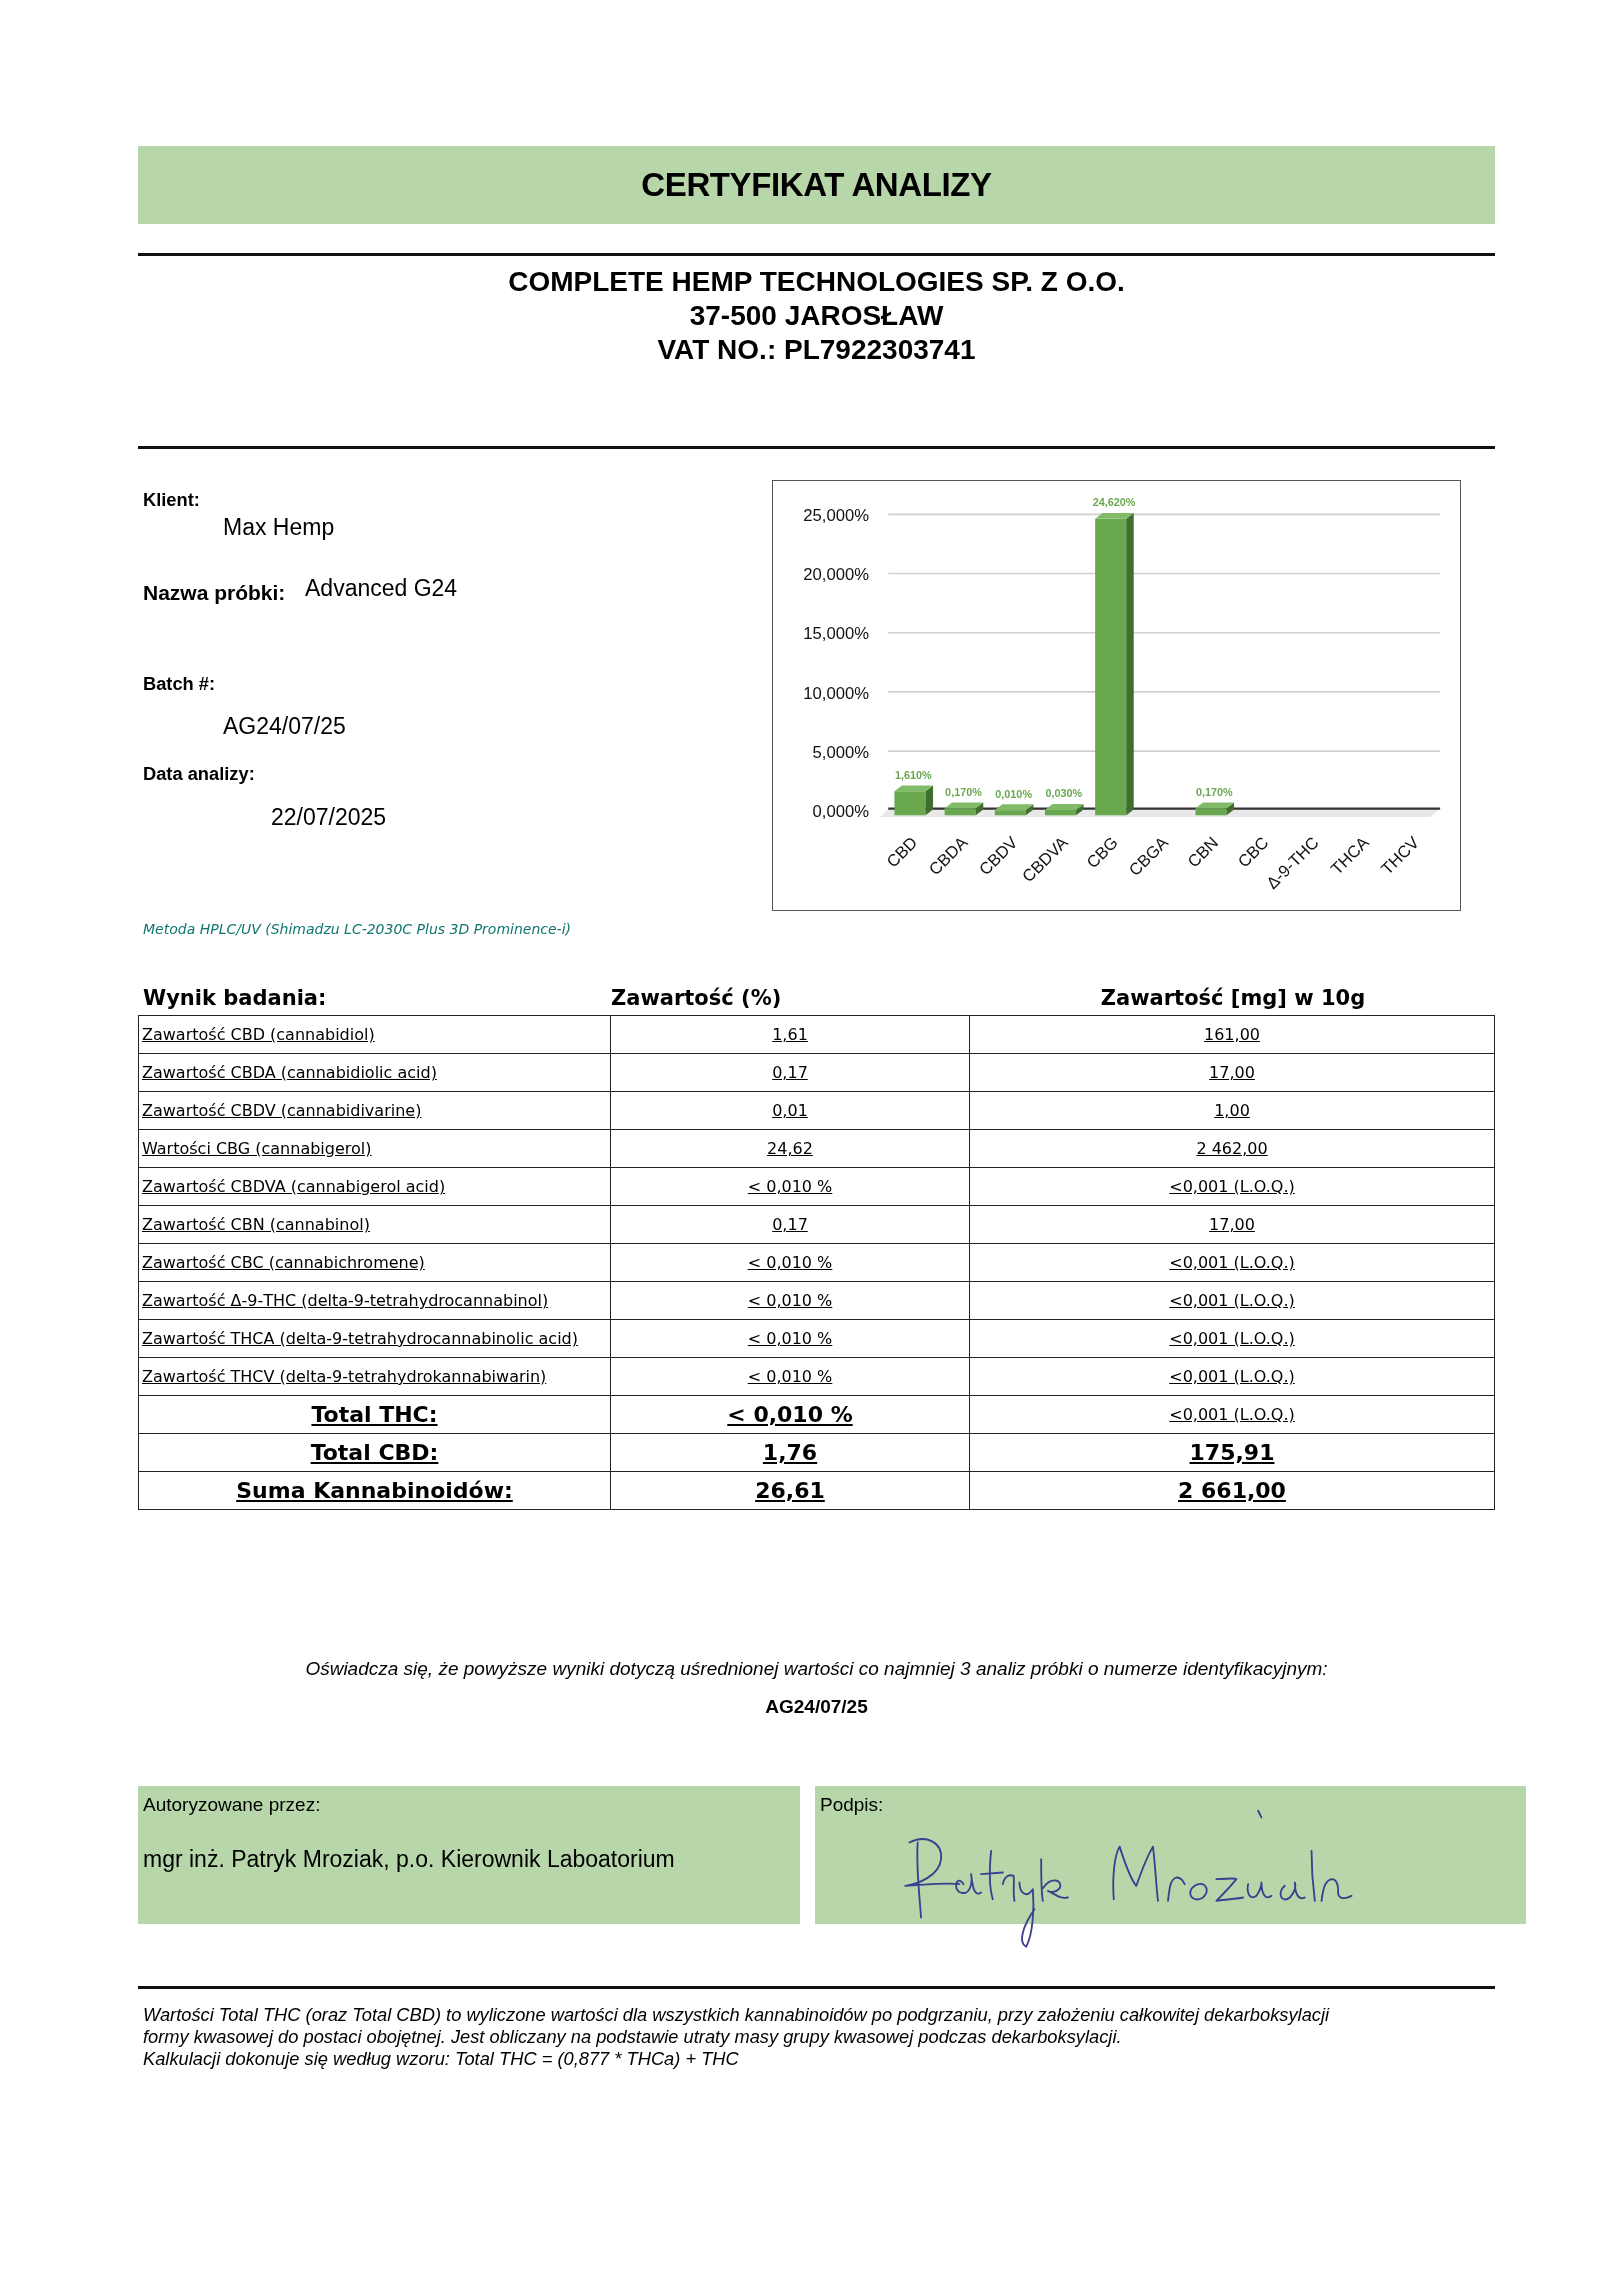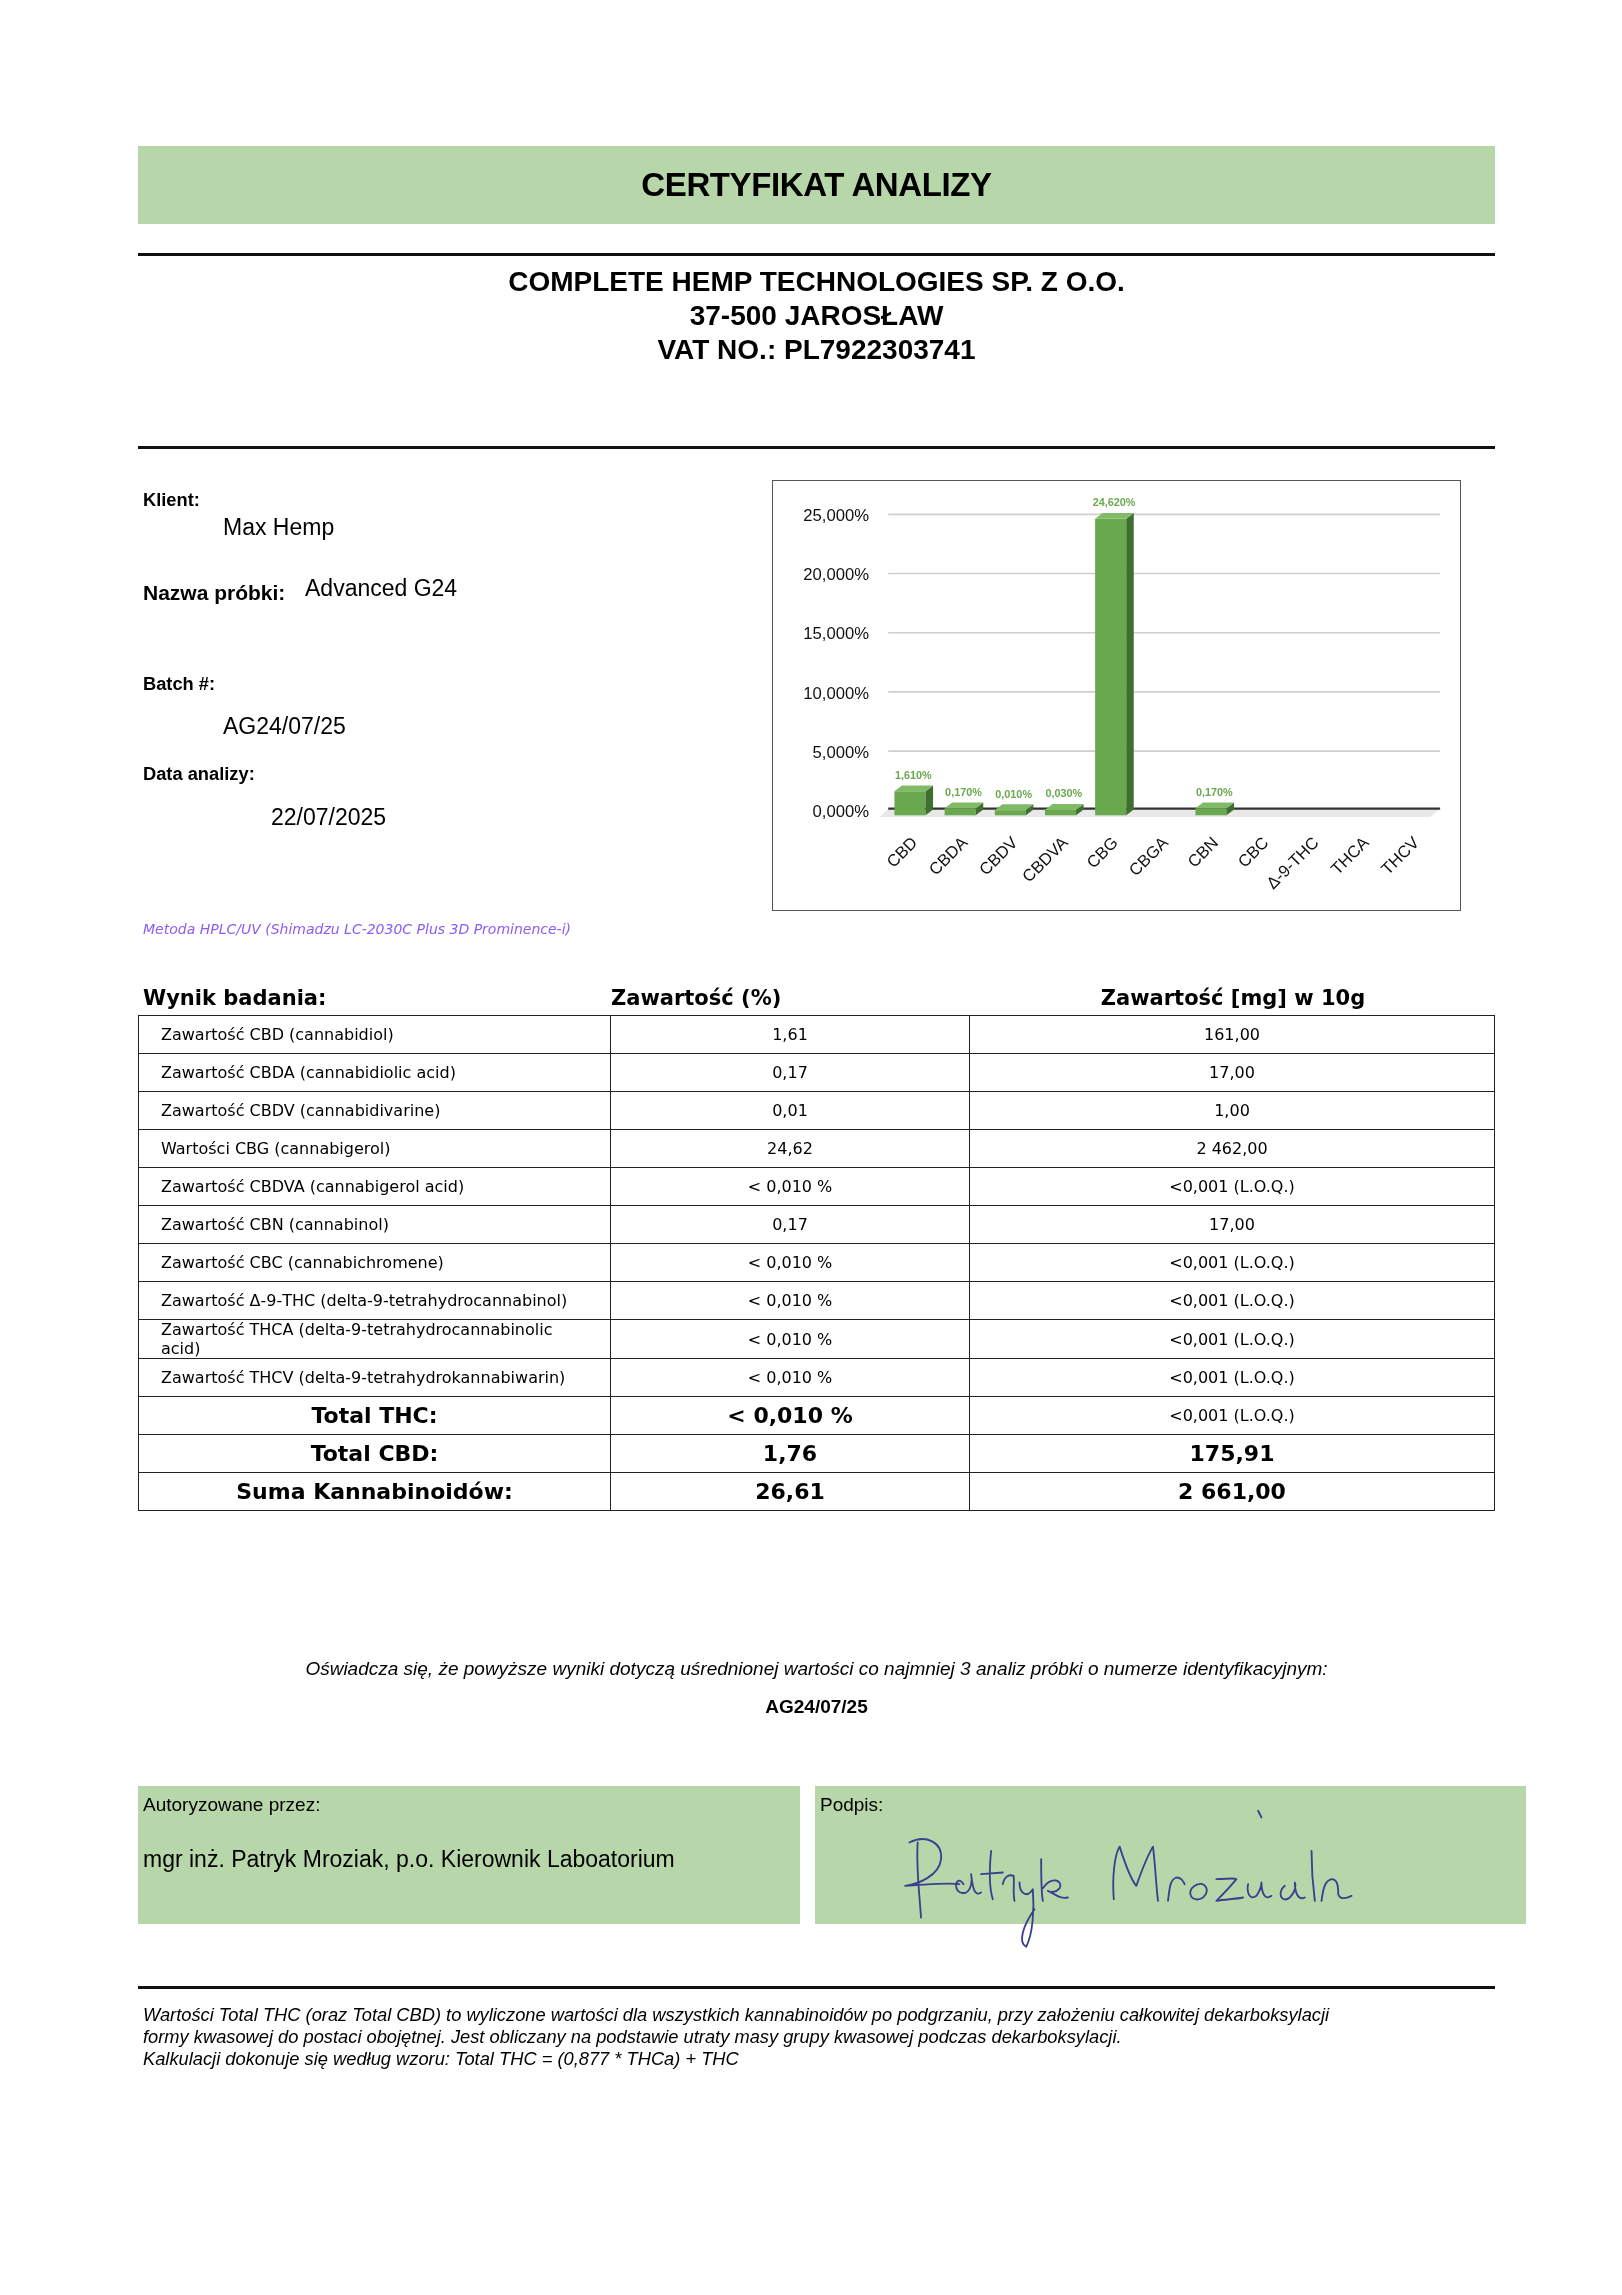--- a/index.html
+++ b/index.html
@@ -5,26 +5,26 @@
   html, body { margin:0; padding:0; background:#ffffff; }
   body { width:1623px; height:2295px; position:relative; overflow:hidden; font-family:"Liberation Sans", sans-serif; color:#000; }
   .abs { position:absolute; }
   .title-band { left:138px; top:146px; width:1357px; height:78px; background:#b7d7aa; display:flex; align-items:center; justify-content:center; }
   .title-band span { font-weight:bold; font-size:33px; letter-spacing:-0.4px; }
   .rule { left:138px; width:1357px; height:3.3px; background:#111; }
   .company { left:138px; top:265px; width:1357px; text-align:center; font-weight:bold; font-size:28px; line-height:34px; }
   .company div { white-space:nowrap; }
   .lbl { font-weight:bold; font-size:18.3px; font-family:"Liberation Sans", sans-serif; }
   .val { font-size:23px; }
-  .method { left:143px; top:921px; font-style:italic; font-size:14px; font-family:"DejaVu Sans", sans-serif; color:#8b5cf6; }
+  .method { left:143px; top:921px; font-style:italic; font-size:14px; font-family:"DejaVu Sans", sans-serif; color:#0f766e; }
   .chart-box { left:772px; top:480px; width:689px; height:431px; border:1.7px solid #555; box-sizing:border-box; background:#fff; }
   .chart-box svg { position:absolute; left:0; top:0; }
   .tbl-head { top:986px; font-weight:bold; font-size:21px; font-family:"DejaVu Sans", sans-serif; }
   table.results { position:absolute; left:138px; top:1015px; width:1357px; border-collapse:collapse; font-family:"DejaVu Sans", sans-serif; }
-  table.results td { border:1.7px solid #222; height:37px; padding:0 22px; font-size:16px; }
+  table.results td { border:1.7px solid #222; height:37px; padding:0 3px; font-size:16px;text-decoration:underline; }
   table.results td.c2, table.results td.c3 { text-align:center; }
   table.results tr.total td { font-weight:bold; font-size:22px; text-align:center; }
   table.results col.col1 { width:472px; }
   table.results col.col2 { width:359px; }
   .statement { left:138px; top:1658px; width:1357px; text-align:center; font-style:italic; font-size:19px; }
   .stmt-id { left:138px; top:1696px; width:1357px; text-align:center; font-weight:bold; font-size:19px; }
   .sig-box { top:1786px; height:138px; background:#b7d7aa;padding-left:32px; }
   .sig-box .cap { position:absolute; left:5px; top:8.3px; font-size:19px; }
   .sig-box .name { position:absolute; left:5px; top:60px; font-size:23px; }
   .footnote { left:143px; top:2004px; width:1351px; font-style:italic; font-size:18.3px; line-height:22px; }

